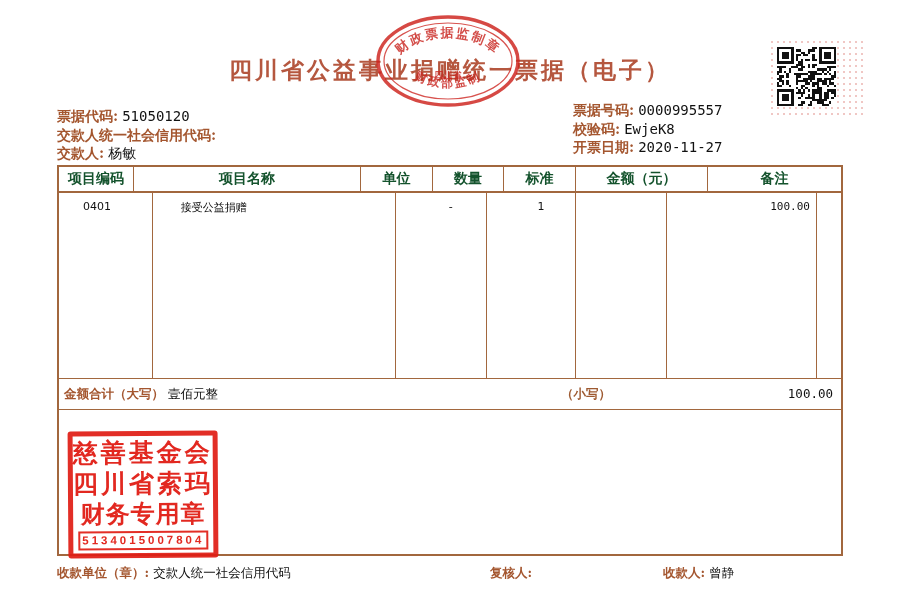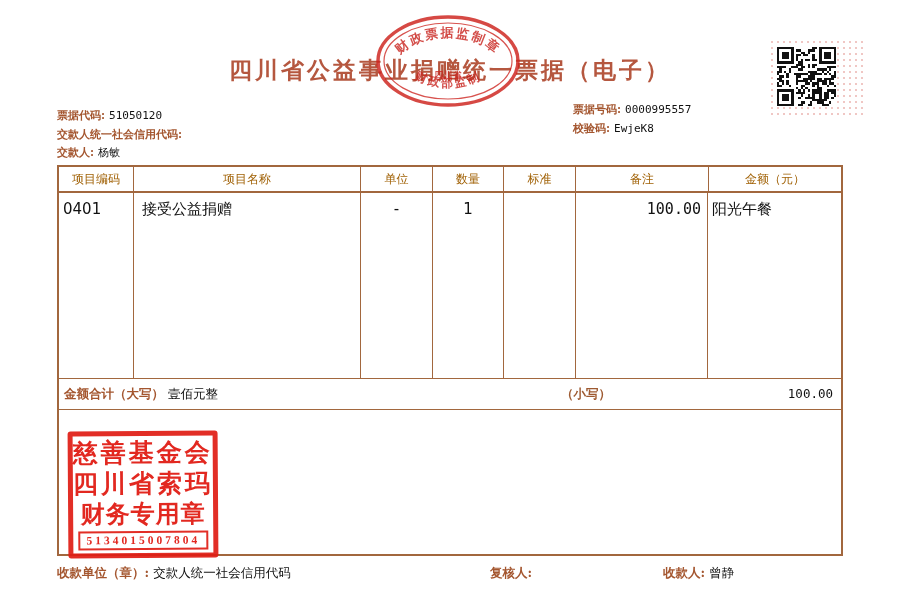--- a/index.html
+++ b/index.html
@@ -14,60 +14,60 @@
   
   .oval-stamp{position:absolute;left:375px;top:14px;width:146px;height:94px;z-index:5;opacity:.92;}
 
   
   .qr-zone{position:absolute;left:769px;top:39px;width:94px;height:80px;
            background-image:radial-gradient(#f0c7c4 1px, transparent 1.2px);
            background-size:6px 6px;}
   .qr{position:absolute;left:777px;top:47px;width:59px;height:59px;background:#fff;}
 
   
-  .info{position:absolute;font-size:11px;line-height:18.5px;white-space:nowrap;}
+  .info{position:absolute;font-size:14px;line-height:18.5px;white-space:nowrap;}
   .info-left{left:57px;top:107px;}
   .info-right{left:573px;top:101px;}
   .lbl{color:#a4562f;font-family:"DejaVu Serif",serif;font-weight:bold;}
   .val{color:#111;font-family:"DejaVu Sans Mono","DejaVu Sans",monospace;margin-left:4px;}
 
   
   .tbl{position:absolute;left:57px;top:165px;width:786px;height:391px;
        border:2px solid #a2673e;box-sizing:border-box;}
   .trow{display:flex;box-sizing:border-box;}
   .thead{height:26px;border-bottom:2px solid #a2673e;}
   .tbody{height:186px;border-bottom:1px solid #a2673e;}
   .cell{box-sizing:border-box;border-right:1px solid #a2673e;overflow:hidden;}
   .cell:last-child{border-right:none;}
   .c0{width:75px;} .c1{width:227px;} .c2{width:72px;} .c3{width:71px;}
   .c4{width:72px;} .c5{width:132px;} .c6{flex:1;}
   .thead .cell{display:flex;align-items:center;justify-content:center;
-       color:#a16207;font-family:"DejaVu Serif",serif;font-weight:normal;font-size:12px;}
-  .tbody .cell{padding-top:7px;font-size:15px;color:#111;}
+       color:#14532d;font-family:"DejaVu Serif",serif;font-weight:bold;font-size:14px;}
+  .tbody .cell{padding-top:7px;font-size:11px;color:#111;margin-left:20px;}
   .tbody .c0{padding-left:4px;} .tbody .c1{padding-left:8px;}
   .tbody .c2,.tbody .c3,.tbody .c4{text-align:center;}
   .tbody .c5{text-align:right;padding-right:6px;font-family:"DejaVu Sans Mono","DejaVu Sans",monospace;}
   .tbody .c6{padding-left:4px;}
   .ttotal{position:relative;height:30px;border-bottom:1px solid #a2673e;
           font-size:12.5px;display:block;}
   .ttotal .left{position:absolute;left:5px;top:7px;text-align:right;}
   .ttotal .small-label{position:absolute;left:502px;top:7px;color:#9e5a31;
           font-family:"DejaVu Serif",serif;font-weight:bold;}
   .ttotal .amt{position:absolute;right:8px;top:7px;color:#111;
           font-family:"DejaVu Sans Mono","DejaVu Sans",monospace;}
   .tblank{height:128px;}
 
   
   .sq-stamp{position:absolute;left:68px;top:431px;width:150px;height:127px;z-index:6;
             box-sizing:border-box;border:5px solid rgba(224,28,20,.92);border-radius:3px;
             color:rgba(224,28,20,.95);text-align:center;transform:rotate(-.4deg);}
   .sq-l12{font-size:25px;font-weight:bold;letter-spacing:3px;line-height:29px;margin-top:2px;white-space:nowrap;}
   .sq-l3{font-size:24px;font-weight:700;letter-spacing:1px;line-height:32px;white-space:nowrap;}
   .sq-code{margin:1px 5px 0 5px;border:2px solid rgba(224,28,20,.92);
-           font-family:Liberation Serif, serif;font-weight:bold;font-size:11.5px;
+           font-family:Liberation Sans, sans-serif;font-weight:bold;font-size:11.5px;
            letter-spacing:3px;line-height:15px;}
 
   
   .footer{position:absolute;left:0;top:565px;width:100%;font-size:12.5px;white-space:nowrap;}
   .f-unit{position:absolute;left:57px;}
   .f-review{position:absolute;left:490px;}
   .f-payee{position:absolute;left:663px;}
 </style>
 </head>
 <body>
@@ -411,31 +411,34 @@
     </div>
   </div>
 
   <div class="info info-right">
     <div>
       <span class="lbl">票据号码:</span><span class="val">0000995557</span>
     </div>
     <div>
       <span class="lbl">校验码:</span><span class="val">EwjeK8</span>
     </div>
+    <div>
+      <span class="lbl">开票日期:</span><span class="val">2020-11-27</span>
+    </div>
   </div>
 
   <div class="tbl">
     <div class="trow thead">
       <div class="cell c0">项目编码</div>
       <div class="cell c1">项目名称</div>
       <div class="cell c2">单位</div>
       <div class="cell c3">数量</div>
       <div class="cell c4">标准</div>
+      <div class="cell c5">金额（元）</div>
       <div class="cell c6">备注</div>
-      <div class="cell c5">金额（元）</div>
     </div>
     <div class="trow tbody">
       <div class="cell c0">0401</div>
       <div class="cell c1">接受公益捐赠</div>
       <div class="cell c2">-</div>
       <div class="cell c3">1</div>
       <div class="cell c4"></div>
       <div class="cell c5">100.00</div>
       <div class="cell c6">阳光午餐</div>
     </div>

